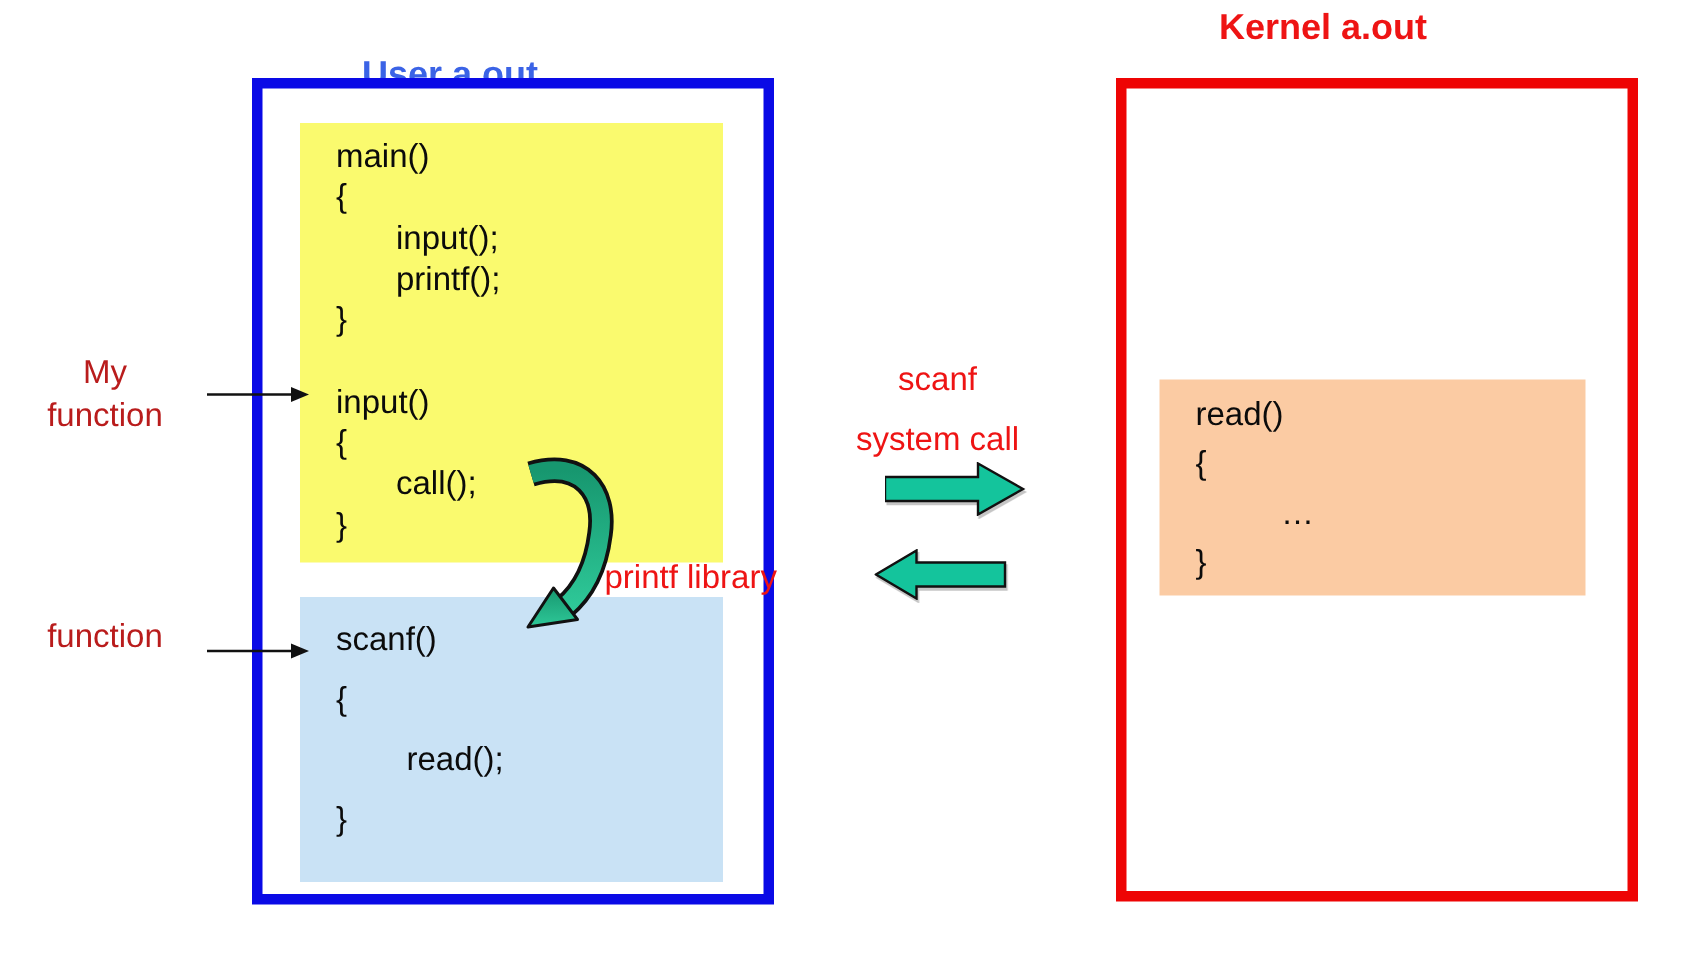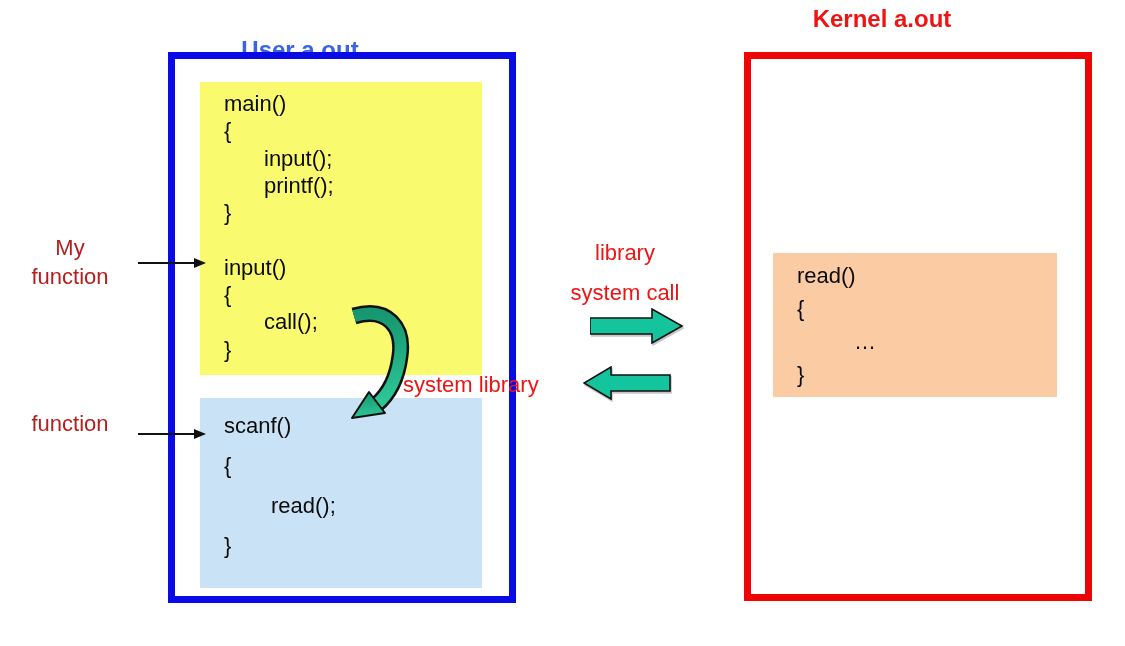--- a/index.html
+++ b/index.html
@@ -131,24 +131,24 @@
   <svg class="arrow-svg" style="left:138px;top:256px;" width="70" height="14" viewBox="0 0 70 14">
     <line x1="0" y1="7" x2="57" y2="7" stroke="#111" stroke-width="1.8"></line>
     <polygon points="56,2 68,7 56,12" fill="#111"></polygon>
   </svg>
   <svg class="arrow-svg" style="left:138px;top:427px;" width="70" height="14" viewBox="0 0 70 14">
     <line x1="0" y1="7" x2="57" y2="7" stroke="#111" stroke-width="1.8"></line>
     <polygon points="56,2 68,7 56,12" fill="#111"></polygon>
   </svg>
 
   <div class="red-note invoke-syscall">
-    <div>library</div>
+    <div>scanf</div>
     <div>system call</div>
   </div>
-  <div class="red-note invoke-library">system library</div>
+  <div class="red-note invoke-library">printf library</div>
 
   <svg class="arrow-svg shadowed" style="left:590px;top:308px;" width="94" height="36" viewBox="0 0 94 36">
     <polygon points="0,10 62,10 62,1 92,18 62,35 62,26 0,26" style="fill:var(--arrow_green,#14c49c)" stroke="#111" stroke-width="1.6"></polygon>
   </svg>
 
   <svg class="arrow-svg shadowed" style="left:583px;top:366px;" width="89" height="34" viewBox="0 0 89 34">
     <polygon points="87,9 28,9 28,1 1,17 28,33 28,25 87,25" style="fill:var(--arrow_green,#14c49c)" stroke="#111" stroke-width="1.6"></polygon>
   </svg>
 
   <svg class="arrow-svg" style="left:330px;top:300px;" width="95" height="140" viewBox="0 0 95 140">

